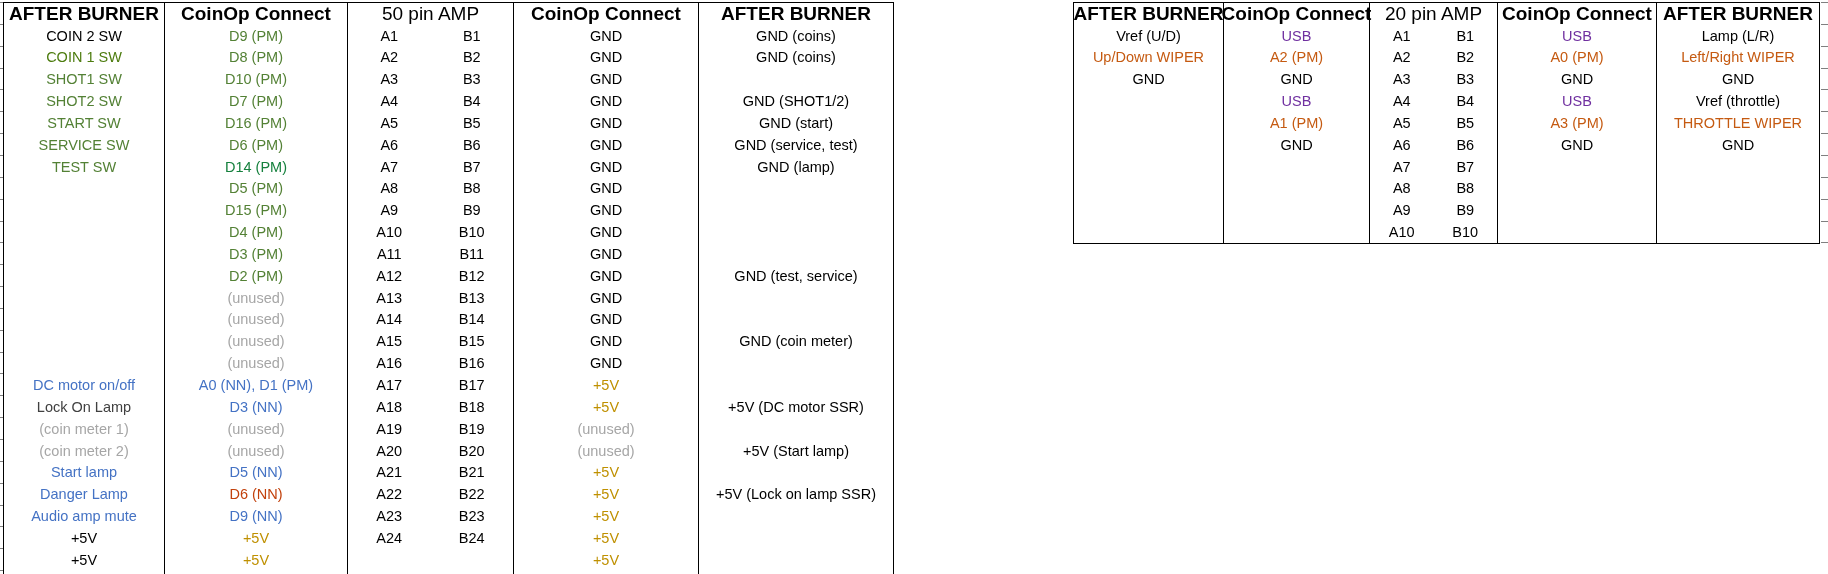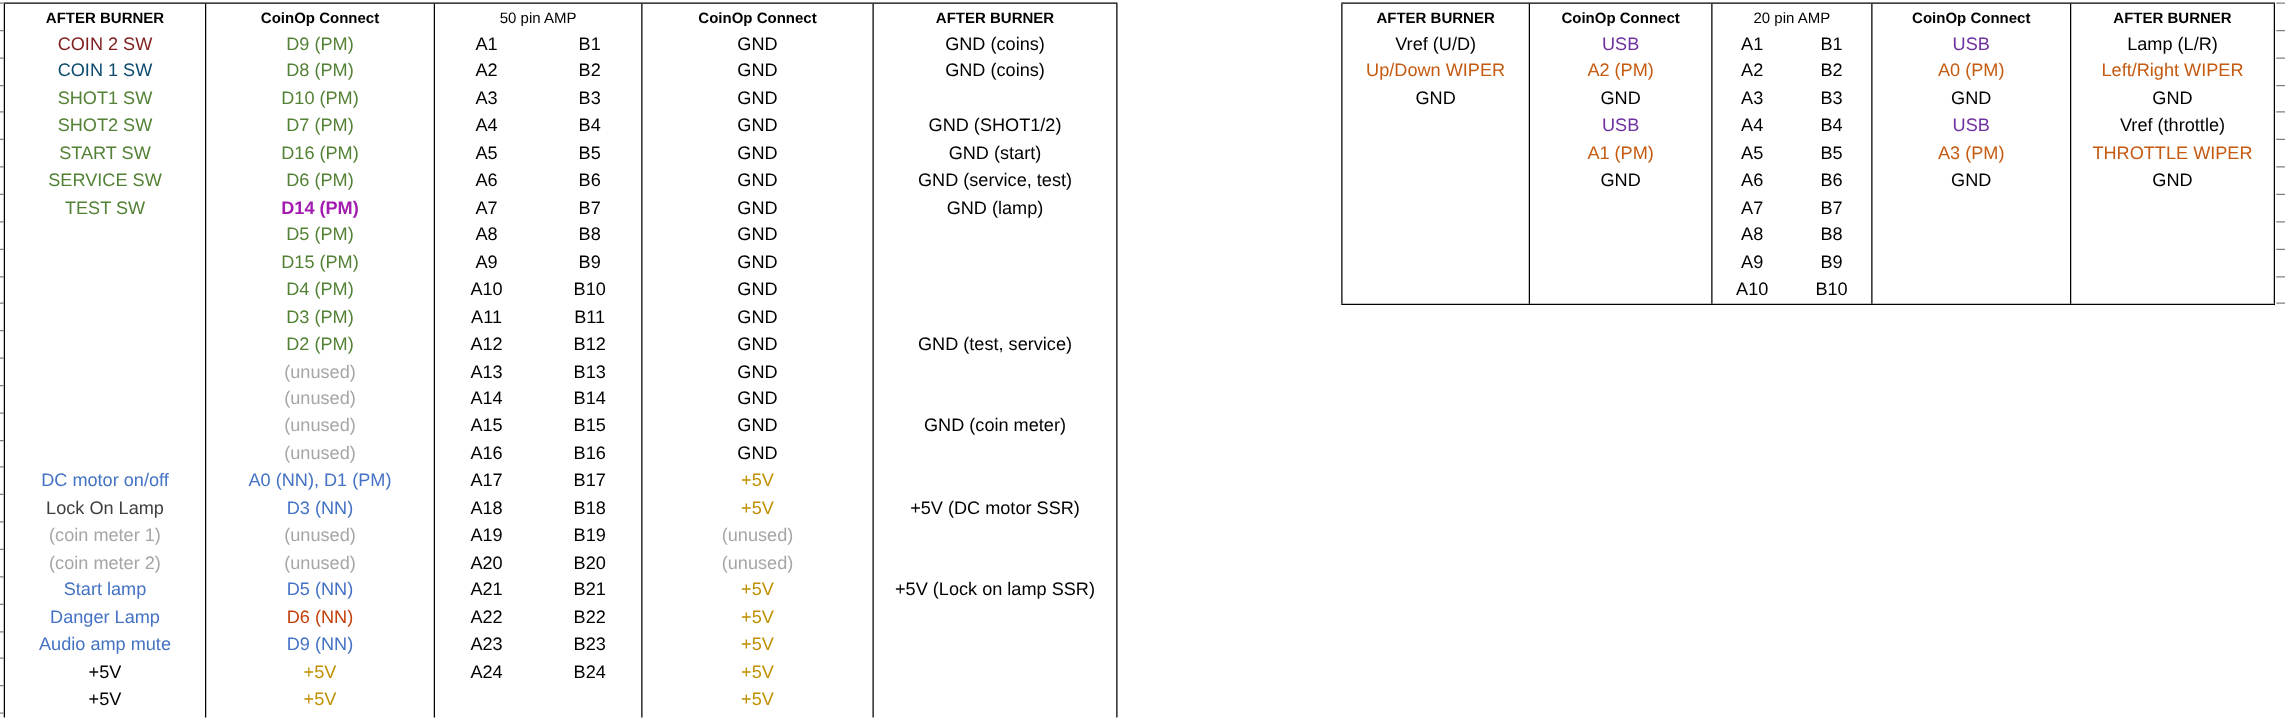--- a/index.html
+++ b/index.html
@@ -13,33 +13,33 @@
     border-top:1px solid #000;border-bottom:1px solid #000;
     box-sizing:border-box;background:#fff;
   }
   .col{border-left:1px solid #000;box-sizing:border-box;}
   .col.last{border-right:1px solid #000;}
   .cell{
     display:flex;align-items:center;justify-content:center;
     font-size:14.5px;line-height:1;color:#000;white-space:nowrap;
     box-sizing:border-box;
   }
-  .cell.header{font-size:12px;}
+  .cell.header{font-size:19px;}
   .cell.header.bold{font-weight:bold;}
   .cell.pins span{flex:1 1 50%;text-align:center;}
   .tick{position:absolute;height:1px;background:#808080;}
 </style>
 </head>
 <body>
 
 <div class="pin-table" style="left: 3px; top: 2px;">
     <div class="col" style="width: 161px;">
       <div class="cell header bold" style="height: 21.85px;">AFTER BURNER</div>
-      <div class="cell" style="height: 21.85px; color: #7f1d1d;">COIN 2 SW</div>
-      <div class="cell" style="height: 21.85px; color: #0c4a6e;">COIN 1 SW</div>
+      <div class="cell" style="height: 21.85px; color: #000000;">COIN 2 SW</div>
+      <div class="cell" style="height: 21.85px; color: #4d7c0f;">COIN 1 SW</div>
       <div class="cell" style="height: 21.85px; color: rgb(83, 129, 53);">SHOT1 SW</div>
       <div class="cell" style="height: 21.85px; color: rgb(83, 129, 53);">SHOT2 SW</div>
       <div class="cell" style="height: 21.85px; color: rgb(83, 129, 53);">START SW</div>
       <div class="cell" style="height: 21.85px; color: rgb(83, 129, 53);">SERVICE SW</div>
       <div class="cell" style="height: 21.85px; color: rgb(83, 129, 53);">TEST SW</div>
       <div class="cell" style="height: 21.85px;"></div>
       <div class="cell" style="height: 21.85px;"></div>
       <div class="cell" style="height: 21.85px;"></div>
       <div class="cell" style="height: 21.85px;"></div>
       <div class="cell" style="height: 21.85px;"></div>
@@ -58,21 +58,21 @@
       <div class="cell" style="height: 21.85px; color: rgb(0, 0, 0);">+5V</div>
     </div>
     <div class="col" style="width: 183px;">
       <div class="cell header bold" style="height: 21.85px;">CoinOp Connect</div>
       <div class="cell" style="height: 21.85px; color: rgb(83, 129, 53);">D9 (PM)</div>
       <div class="cell" style="height: 21.85px; color: rgb(83, 129, 53);">D8 (PM)</div>
       <div class="cell" style="height: 21.85px; color: rgb(83, 129, 53);">D10 (PM)</div>
       <div class="cell" style="height: 21.85px; color: rgb(83, 129, 53);">D7 (PM)</div>
       <div class="cell" style="height: 21.85px; color: rgb(83, 129, 53);">D16 (PM)</div>
       <div class="cell" style="height: 21.85px; color: rgb(83, 129, 53);">D6 (PM)</div>
-      <div class="cell" style="height: 21.85px; color: #a21caf; font-weight: bold;">D14 (PM)</div>
+      <div class="cell" style="height: 21.85px; color: #15803d;">D14 (PM)</div>
       <div class="cell" style="height: 21.85px; color: rgb(83, 129, 53);">D5 (PM)</div>
       <div class="cell" style="height: 21.85px; color: rgb(83, 129, 53);">D15 (PM)</div>
       <div class="cell" style="height: 21.85px; color: rgb(83, 129, 53);">D4 (PM)</div>
       <div class="cell" style="height: 21.85px; color: rgb(83, 129, 53);">D3 (PM)</div>
       <div class="cell" style="height: 21.85px; color: rgb(83, 129, 53);">D2 (PM)</div>
       <div class="cell" style="height: 21.85px; color: rgb(166, 166, 166);">(unused)</div>
       <div class="cell" style="height: 21.85px; color: rgb(166, 166, 166);">(unused)</div>
       <div class="cell" style="height: 21.85px; color: rgb(166, 166, 166);">(unused)</div>
       <div class="cell" style="height: 21.85px; color: rgb(166, 166, 166);">(unused)</div>
       <div class="cell" style="height: 21.85px; color: rgb(68, 114, 196);">A0 (NN), D1 (PM)</div>
@@ -230,20 +230,21 @@
       <div class="cell" style="height: 21.85px;"></div>
       <div class="cell" style="height: 21.85px;"></div>
       <div class="cell" style="height: 21.85px; color: rgb(0, 0, 0);">GND (test, service)</div>
       <div class="cell" style="height: 21.85px;"></div>
       <div class="cell" style="height: 21.85px;"></div>
       <div class="cell" style="height: 21.85px; color: rgb(0, 0, 0);">GND (coin meter)</div>
       <div class="cell" style="height: 21.85px;"></div>
       <div class="cell" style="height: 21.85px;"></div>
       <div class="cell" style="height: 21.85px; color: rgb(0, 0, 0);">+5V (DC motor SSR)</div>
       <div class="cell" style="height: 21.85px;"></div>
+      <div class="cell" style="height: 21.85px; color: rgb(0, 0, 0);">+5V (Start lamp)</div>
       <div class="cell" style="height: 21.85px;"></div>
       <div class="cell" style="height: 21.85px; color: rgb(0, 0, 0);">+5V (Lock on lamp SSR)</div>
       <div class="cell" style="height: 21.85px;"></div>
     </div>
   </div>
 <div class="pin-table" style="left: 1073px; top: 2px;">
     <div class="col" style="width: 150px;">
       <div class="cell header bold" style="height: 21.85px;">AFTER BURNER</div>
       <div class="cell" style="height: 21.85px; color: rgb(0, 0, 0);">Vref (U/D)</div>
       <div class="cell" style="height: 21.85px; color: rgb(197, 90, 17);">Up/Down WIPER</div>

